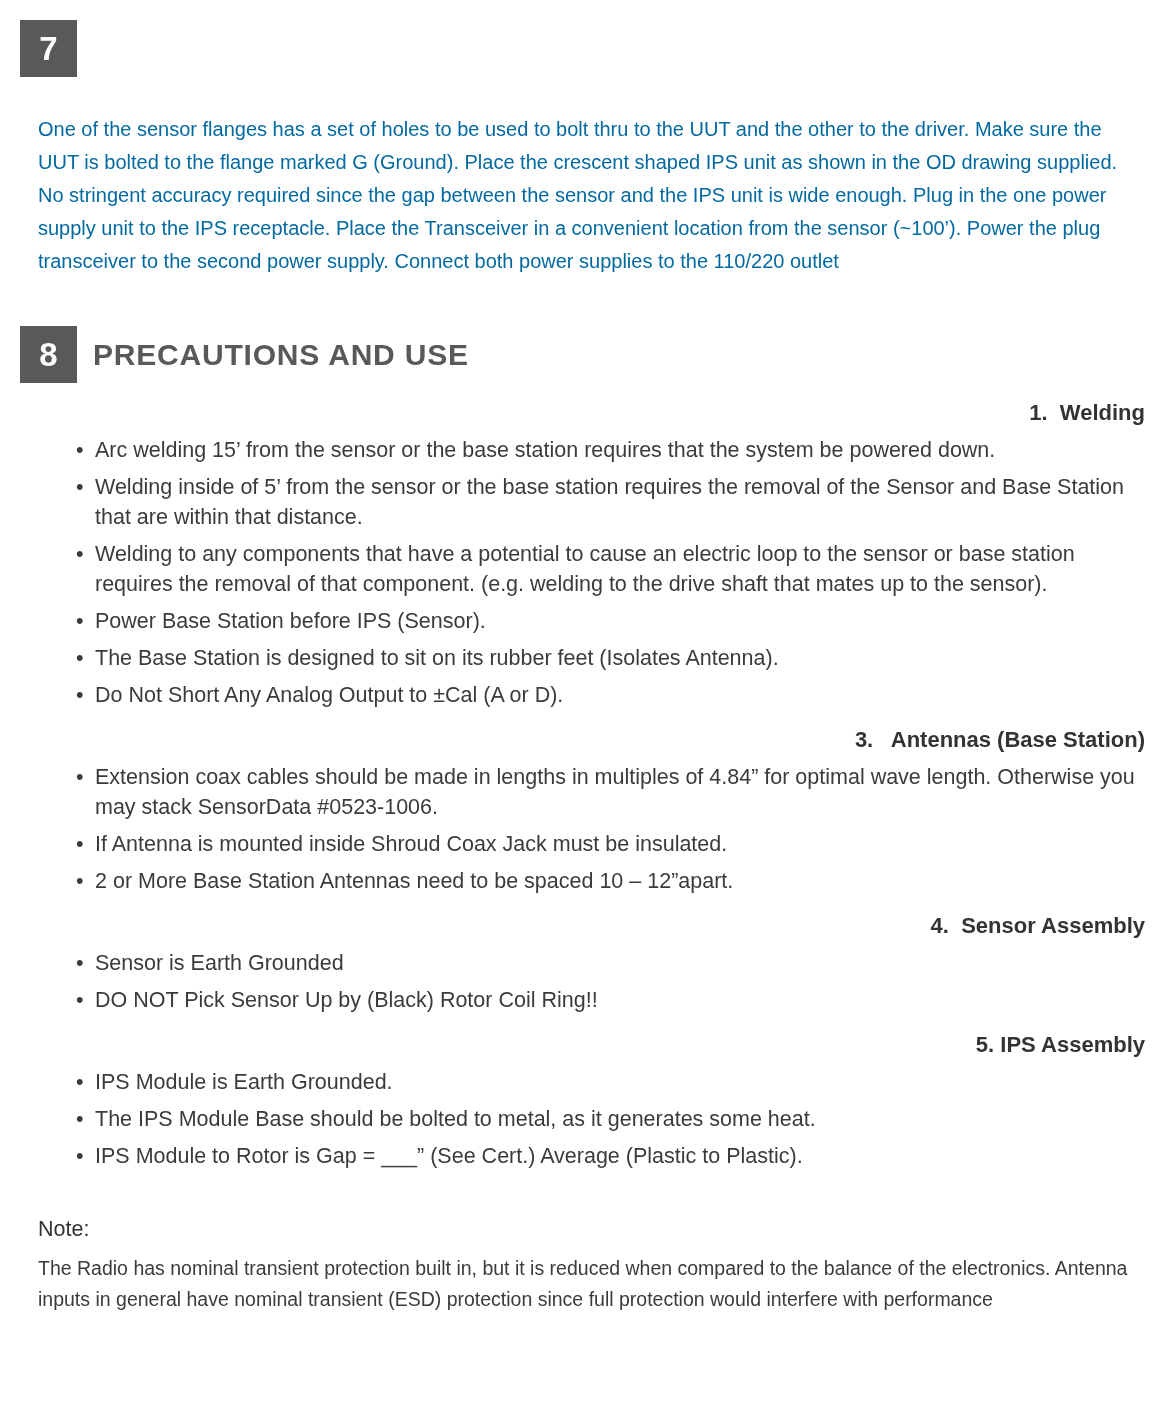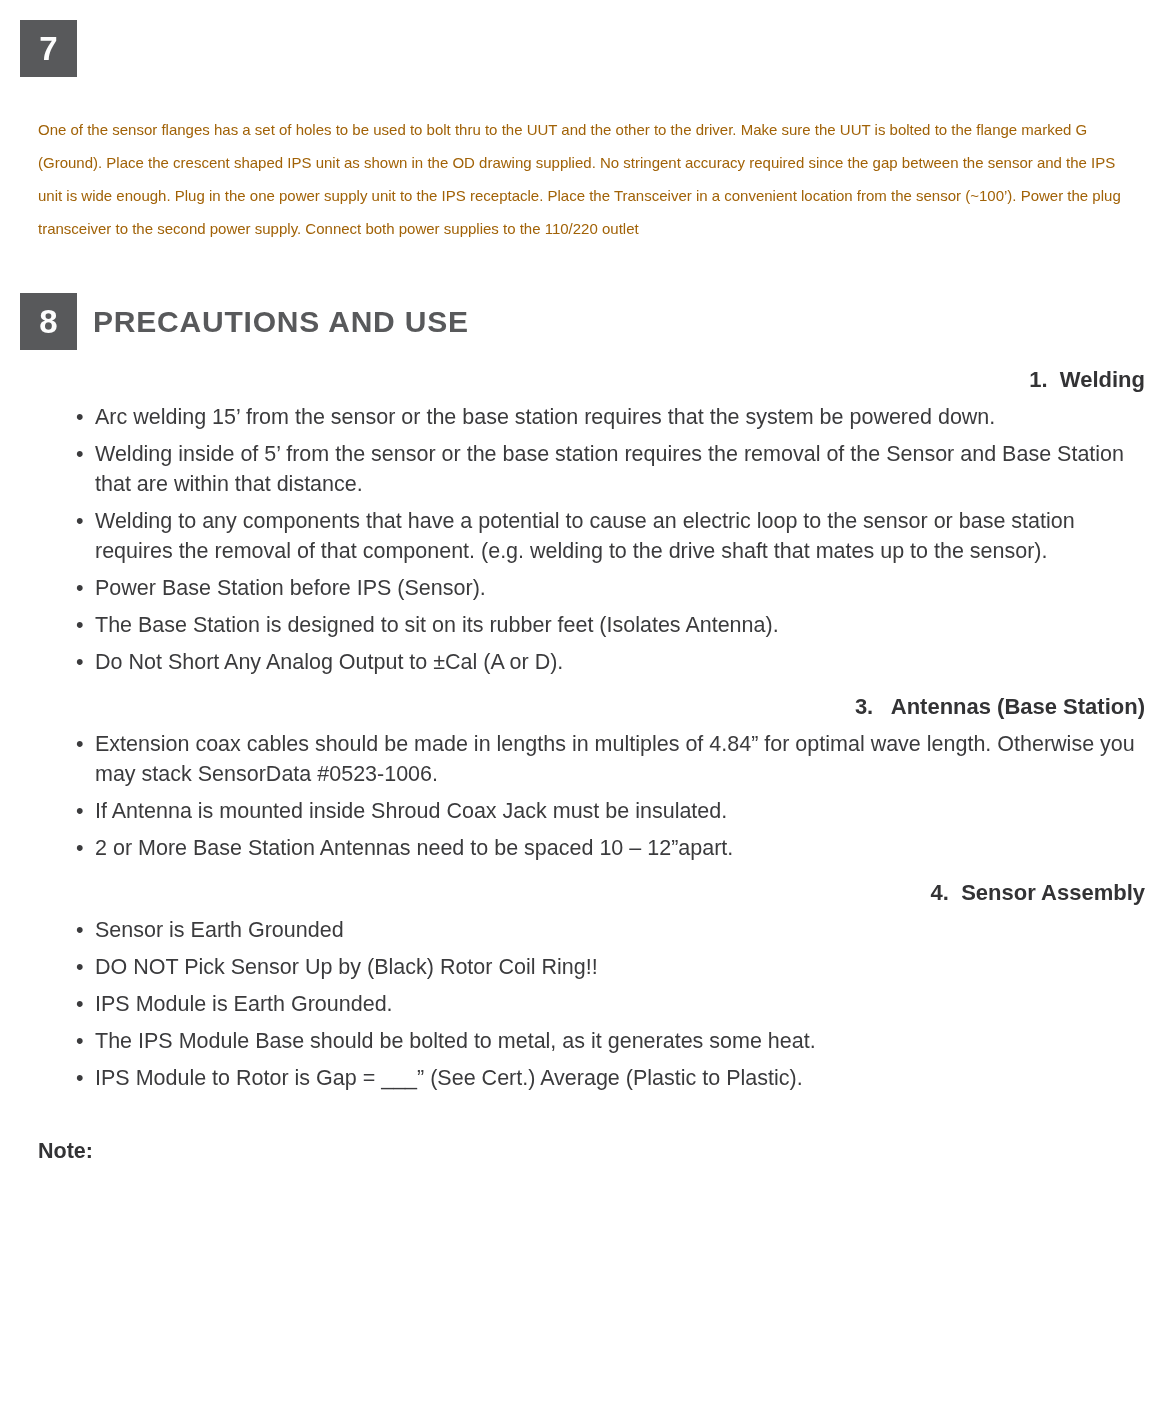--- a/index.html
+++ b/index.html
@@ -42,23 +42,23 @@
     font-weight: 700;
     letter-spacing: 0.8px;
     white-space: pre-wrap;
   }
   .header-7 { margin-bottom: 36px; }
   .header-8 { margin-top: 48px; margin-bottom: 12px; }
   
   .body-paragraph {
     margin: 0 10px 0 18px;
     max-width: 1112px;
-    font-size: 15px;
+    font-size: 20px;
     line-height: 33px;
-    color: #a16207;
+    color: #0369a1;
   }
   
   .group-heading {
     margin: 15px 0 4px 18px;
     font-size: 22px;
     line-height: 30px;
     font-weight: 700;
     color: #333335;
     white-space: pre-wrap;
     text-align: right;
@@ -76,21 +76,21 @@
   }
   .bullet-text {
     flex: 1 1 auto;
     max-width: 1050px;
   }
   
   .note-block { margin-top: 46px; }
   .note-heading {
     margin-left: 18px;
     font-size: 21.5px;
-    font-weight: 700;
+    font-weight: 400;
     color: #333335;
   }
   .note-body {
     margin: 11px 10px 0 18px;
     max-width: 1105px;
     font-size: 19.5px;
     line-height: 31px;
     color: #3B3B3D;
   }
 </style>
@@ -163,31 +163,33 @@
       <span class="bullet-marker">•</span>
       <span class="bullet-text">Sensor is Earth Grounded</span>
     </div>
     <div class="bullet-item">
       <span class="bullet-marker">•</span>
       <span class="bullet-text">DO NOT Pick Sensor Up by (Black) Rotor Coil Ring!!</span>
     </div>
   </div>
 
   <div class="group">
+    <div class="group-heading">5. IPS Assembly</div>
     <div class="bullet-item">
       <span class="bullet-marker">•</span>
       <span class="bullet-text">IPS Module is Earth Grounded.</span>
     </div>
     <div class="bullet-item">
       <span class="bullet-marker">•</span>
       <span class="bullet-text">The IPS Module Base should be bolted to metal, as it generates some heat.</span>
     </div>
     <div class="bullet-item">
       <span class="bullet-marker">•</span>
       <span class="bullet-text">IPS Module to Rotor is Gap = ___” (See Cert.) Average (Plastic to Plastic).</span>
     </div>
   </div>
 
   <div class="note-block">
     <div class="note-heading">Note:</div>
+    <p class="note-body">The Radio has nominal transient protection built in, but it is reduced when compared to the balance of the electronics. Antenna inputs in general have nominal transient (ESD) protection since full protection would interfere with performance</p>
   </div>
 
 </div>
 
 </body></html>

